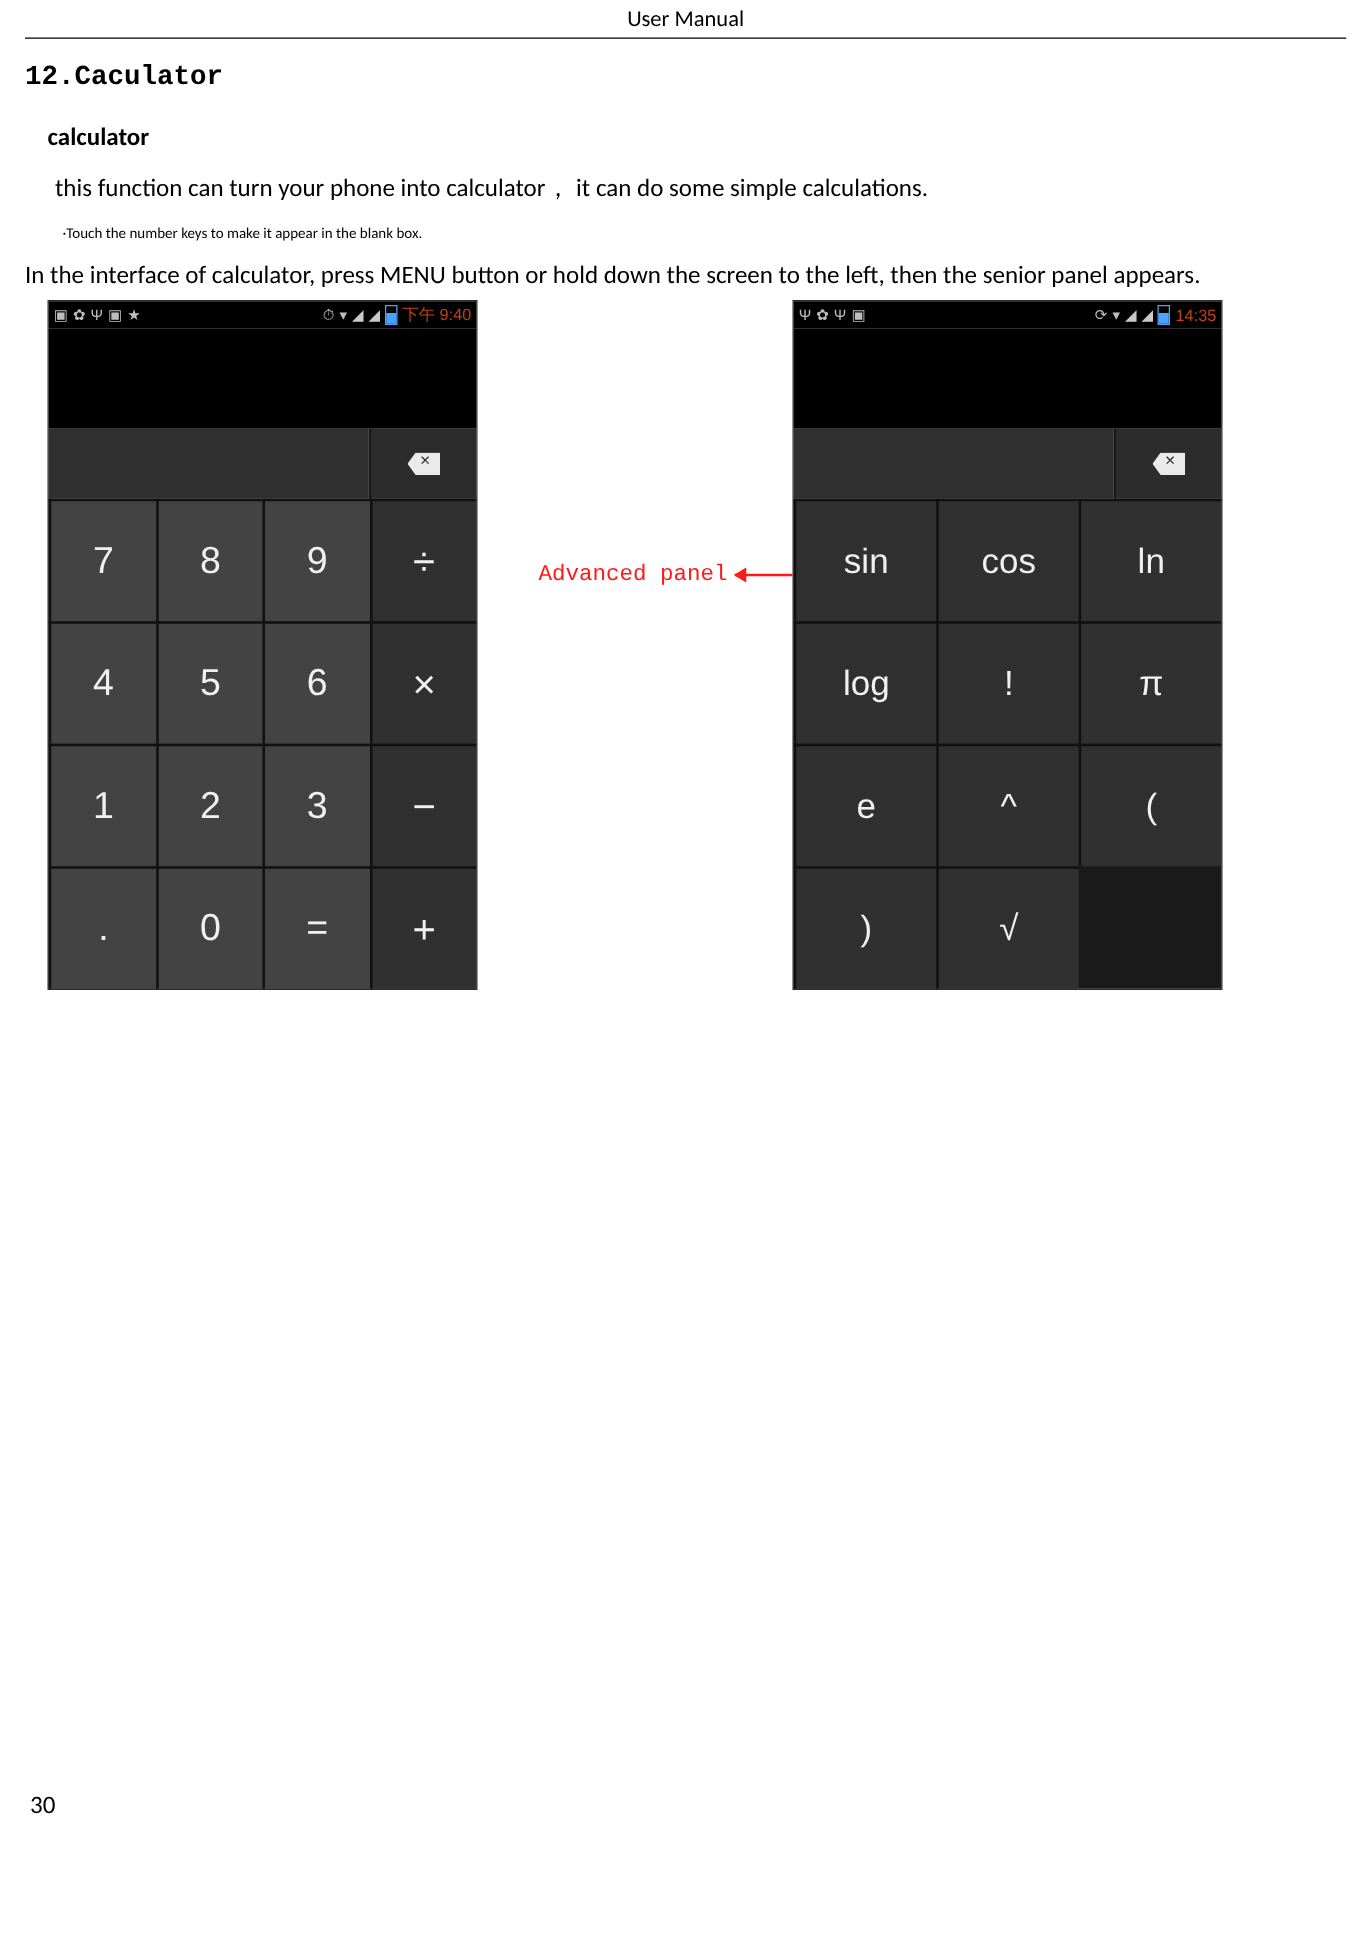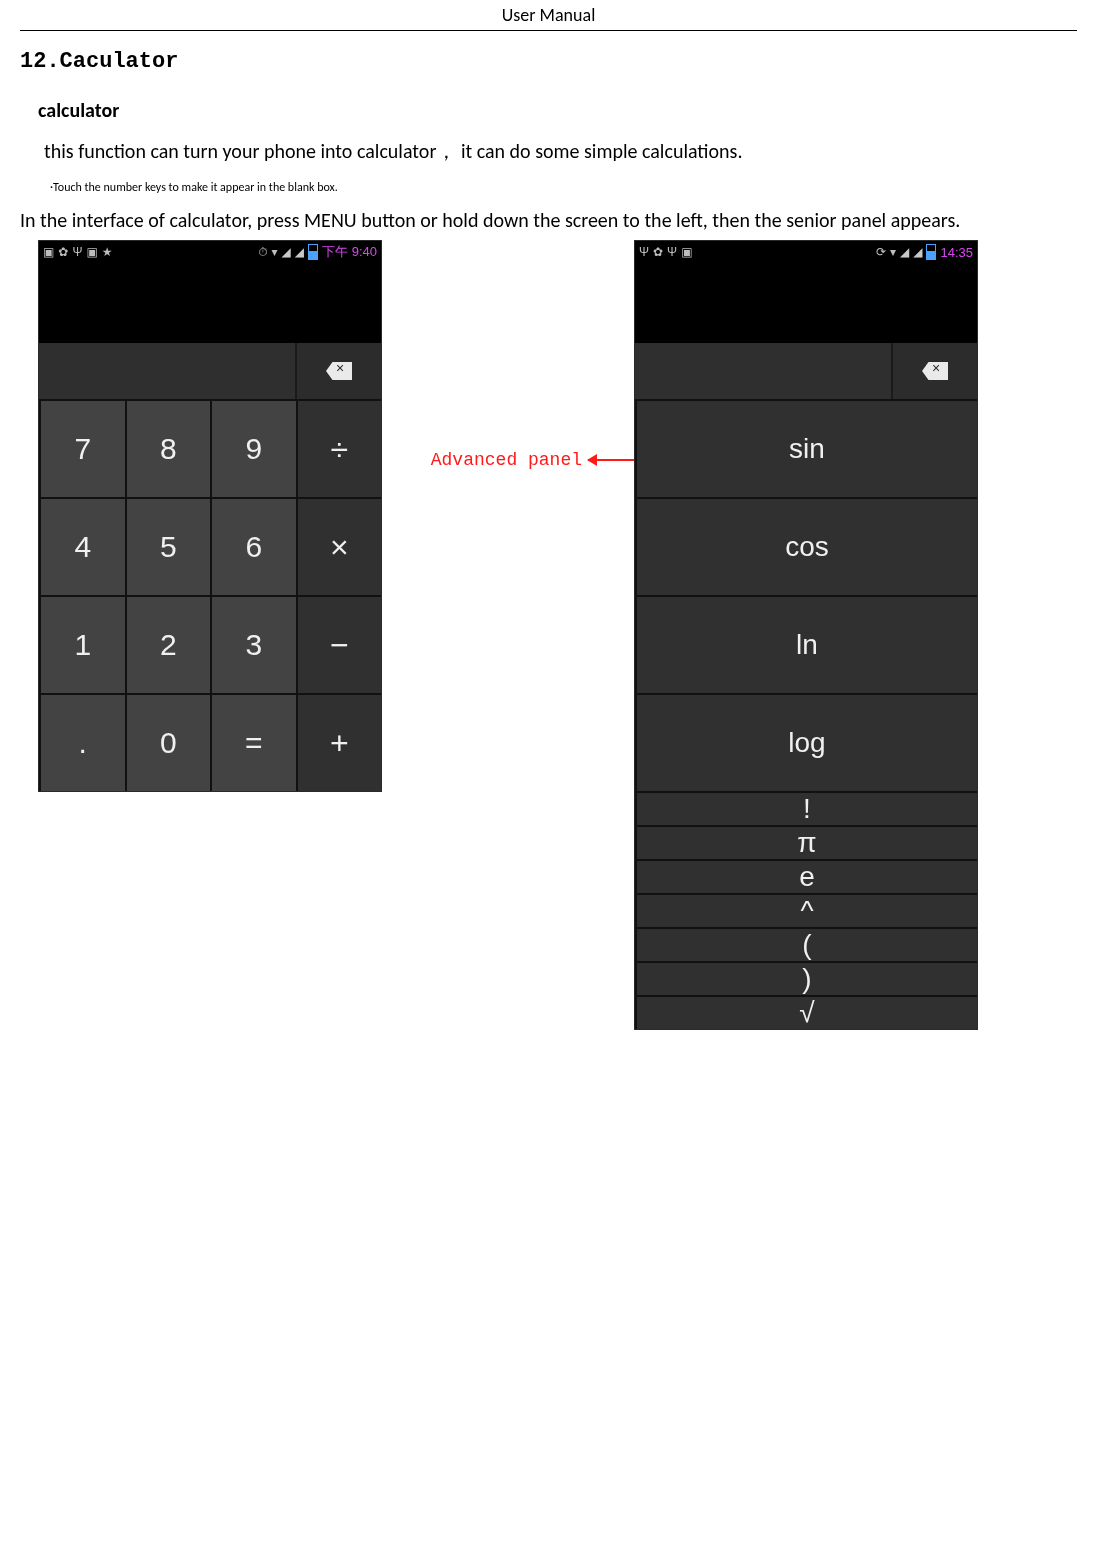--- a/index.html
+++ b/index.html
@@ -84,21 +84,21 @@
     color: #c9c9c9;
   }
   .statusbar .batt {
     display:inline-block;
     width:8px;height:14px;
     border:1px solid #4aa3ff;
     position: relative;
     background: linear-gradient(to top,#4aa3ff 60%, transparent 60%);
   }
   .statusbar .time {
-    color: #d946ef;
+    color: #c2410c;
     font-size: 13px;
   }
   .black-strip {
     height: 80px;
     background: #000;
   }
   .display-row {
     display: flex;
     height: 56px;
   }
@@ -131,21 +131,21 @@
   }
   .keypad {
     display: grid;
     background: #1a1a1a;
   }
   .kp-basic {
     grid-template-columns: repeat(4, 1fr);
     grid-template-rows: repeat(4, 98px);
   }
   .kp-adv {
-    grid-template-columns: repeat(1, 1fr);
+    grid-template-columns: repeat(3, 1fr);
     grid-template-rows: repeat(4, 98px);
     text-align: right;
   }
   .key {
     display:flex;
     align-items:center;
     justify-content:center;
     font-size: 30px;
     color:#f0f0f0;
     border-left: 2px solid #111;

